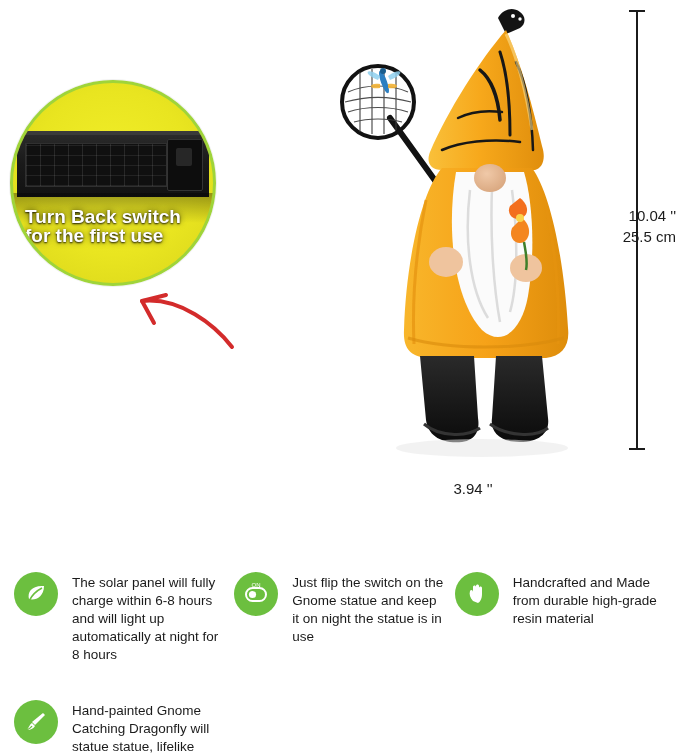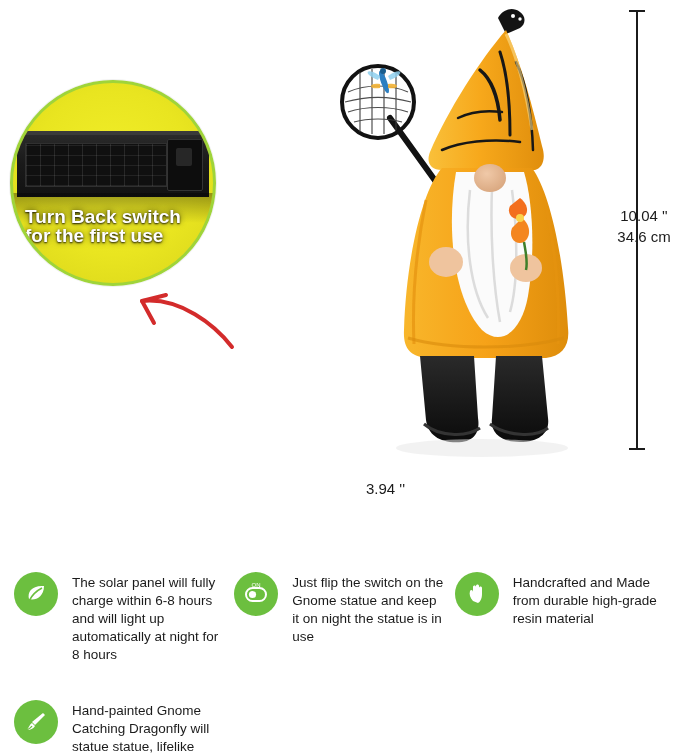--- a/index.html
+++ b/index.html
@@ -114,21 +114,21 @@
     background: #1b1b1b;
   }
   #height-guide::before { top: 0; }
   #height-guide::after { bottom: 0; }
   #height-label {
     position: absolute;
     left: 612px; top: 205px;
     width: 64px;
     font-size: 15px;
     line-height: 21px;
-    text-align: center;
+    text-align: right;
   }
 
   #width-guide {
     position: absolute;
     left: 366px; top: 487px;
     width: 214px; height: 2px;
     background: #1b1b1b;
   }
   #width-guide::before, #width-guide::after {
     content: "";
@@ -138,20 +138,21 @@
     background: #1b1b1b;
   }
   #width-guide::before { left: 0; }
   #width-guide::after { right: 0; }
   #width-label {
     position: absolute;
     left: 366px; top: 478px;
     width: 214px;
     font-size: 15px;
     line-height: 21px;
+    text-align: center;
     background: #ffffff;
   }
   #width-label .wl-line1 { display: block; }
   #width-label .wl-line2 { display: block; }
 
   
   #features {
     position: absolute;
     left: 0; top: 572px;
     width: 679px;
@@ -296,21 +297,21 @@
       <path d="M166 356 L 162 418 C 160 432, 170 442, 190 442 C 210 442, 220 432, 218 418 L 212 356 Z" fill="url(#bootGrad)"></path>
       <path d="M94 424 C 108 436, 136 438, 150 428" stroke="#343434" stroke-width="3" fill="none"></path>
       <path d="M160 424 C 176 436, 206 438, 218 428" stroke="#343434" stroke-width="3" fill="none"></path>
       <ellipse cx="152" cy="448" rx="86" ry="9" fill="#e8e8e8" opacity="0.55"></ellipse>
     </g>
   </svg>
 
   <div id="height-guide"></div>
   <div id="height-label">
     <div>10.04 ''</div>
-    <div>34.6 cm</div>
+    <div>25.5 cm</div>
   </div>
 
   <div id="width-guide"></div>
   <div id="width-label">
     <span class="wl-line1">3.94 ''</span>
   </div>
 </div>
 
 <div id="features">
 

